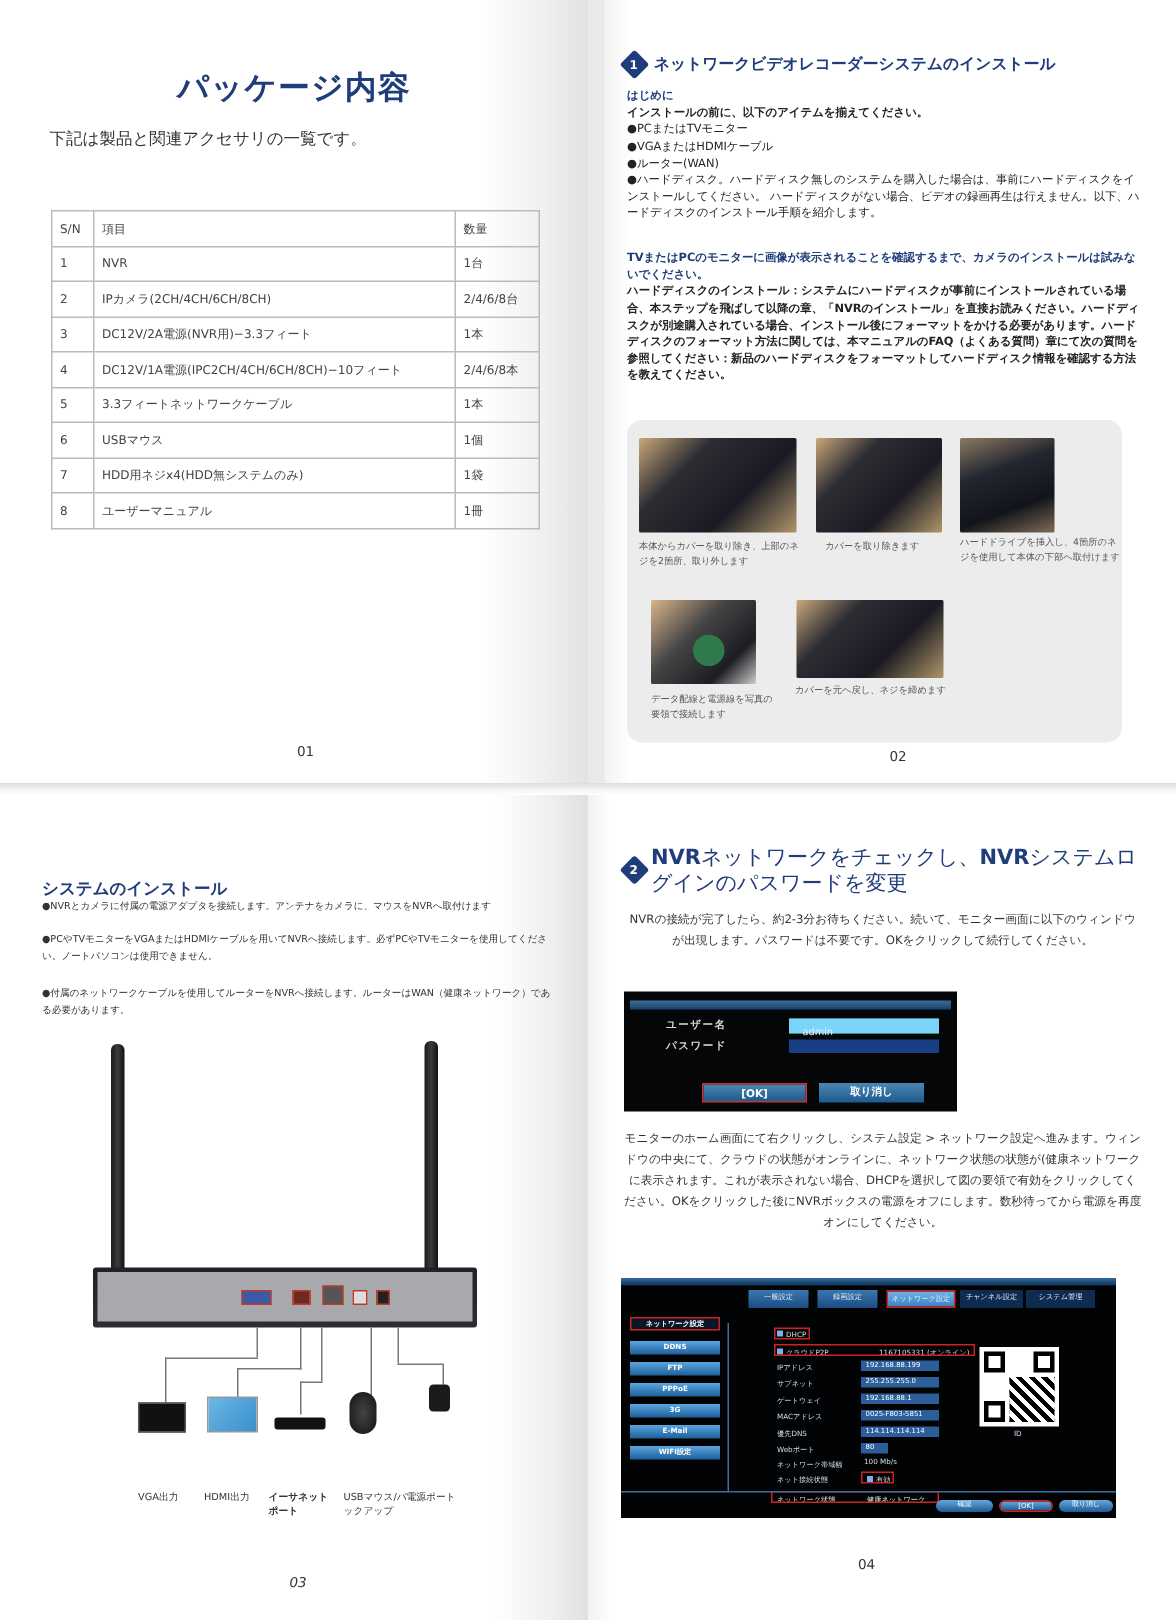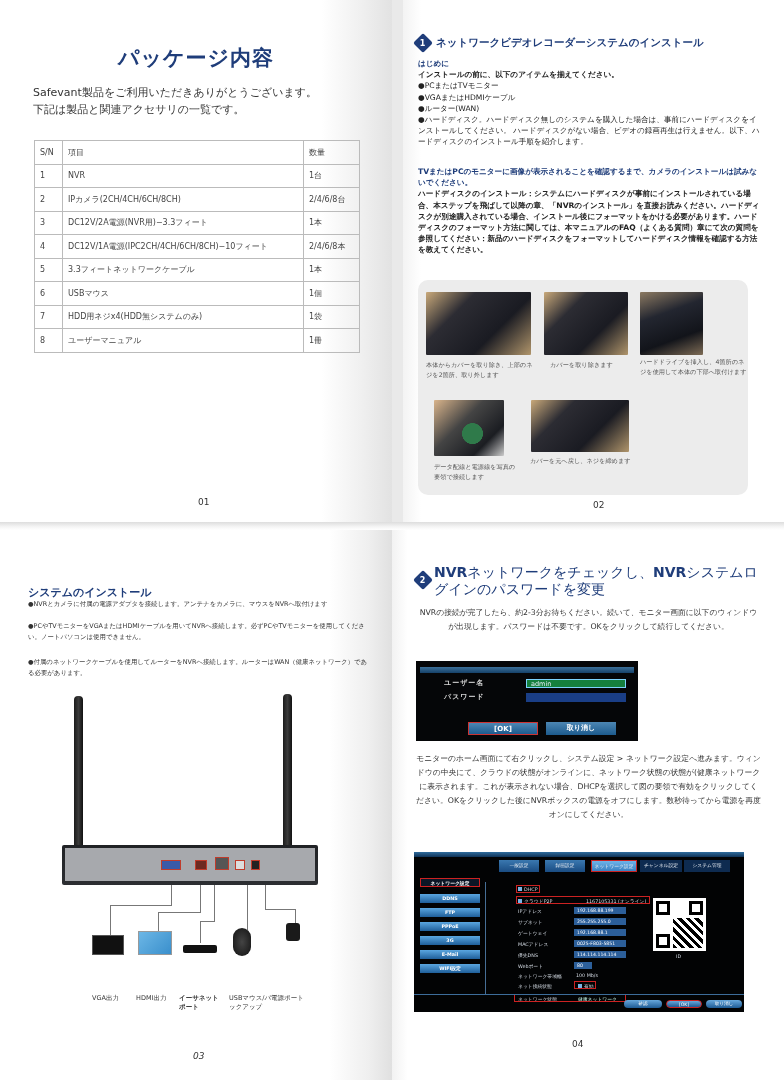--- a/index.html
+++ b/index.html
@@ -89,21 +89,20 @@
   .qr-cell { position: absolute; width: 14px; height: 14px; border: 3px solid #000; }
   .net-foot-btn { position: absolute; top: 148px; height: 8px; font-size: 4.6px; color: #fff; text-align: center; line-height: 8px;
     background: linear-gradient(#67a8dc, #1e5b94); border-radius: 4px; }
 </style>
 </head>
 <body>
 
 <div class="page" id="p1">
   <div class="p1-title">パッケージ内容</div>
   <div class="p1-intro">
-    <div>Safevant製品をご利用いただきありがとうございます。</div>
     <div>下記は製品と関連アクセサリの一覧です。</div>
   </div>
   <table class="pkg-table">
     <thead>
       <tr>
         <th>S/N</th>
         <th>項目</th>
         <th>数量</th>
       </tr>
     </thead>
@@ -246,21 +245,21 @@
     </span>
 </div>
 <div class="p4-head" style="padding-left:20px;">
   <b>NVR</b><span>ネットワークをチェックし、</span><b>NVR</b><span>システムログインのパスワードを変更</span>
 </div>
 <div class="p4-body" style="top:606px;">NVRの接続が完了したら、約2-3分お待ちください。続いて、モニター画面に以下のウィンドウが出現します。パスワードは不要です。OKをクリックして続行してください。</div>
 
 <div class="login-dlg">
   <div class="login-bar"></div>
   <div class="dlg-lbl" style="left:28px;top:17px;">ユーザー名</div>
-  <div class="dlg-field" style="left:110px;top:18px;width:100px;background:#15803d;border:1px solid #7dd3fc;">admin</div>
+  <div class="dlg-field" style="left:110px;top:18px;width:100px;background:#15803d;border:5px solid #7dd3fc;">admin</div>
   <div class="dlg-lbl" style="left:28px;top:31px;">パスワード</div>
   <div class="dlg-field" style="left:110px;top:32px;width:100px;background:#1a3e86;"></div>
   <div class="dlg-btn" style="left:52px;border:1px solid #c33;">[OK]</div>
   <div class="dlg-btn" style="left:130px;">取り消し</div>
 </div>
 
 <div class="p4-body" style="top:752px;">モニターのホーム画面にて右クリックし、システム設定 &gt; ネットワーク設定へ進みます。ウィンドウの中央にて、クラウドの状態がオンラインに、ネットワーク状態の状態が(健康ネットワークに表示されます。これが表示されない場合、DHCPを選択して図の要領で有効をクリックしてください。OKをクリックした後にNVRボックスの電源をオフにします。数秒待ってから電源を再度オンにしてください。</div>
 
 <div class="net-screen">
   <div class="net-topbar"></div>

